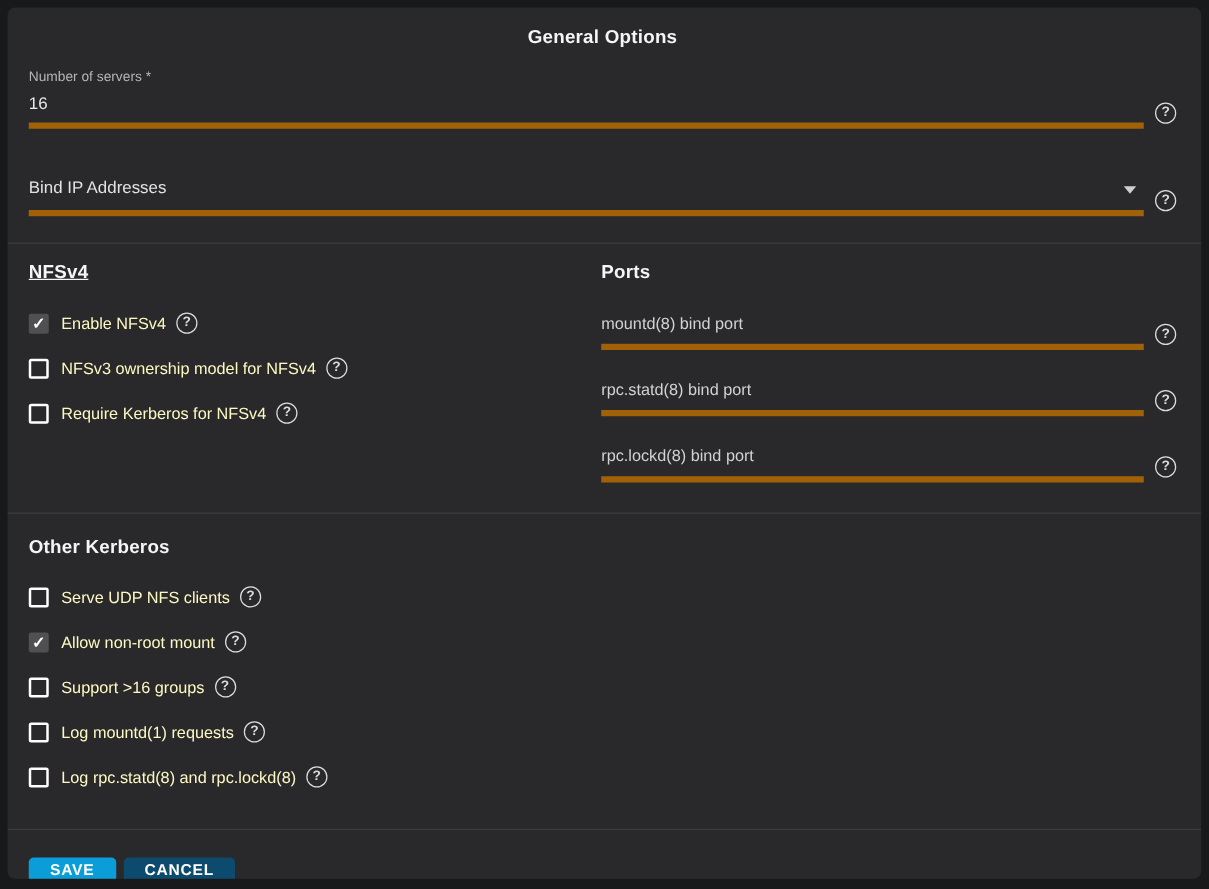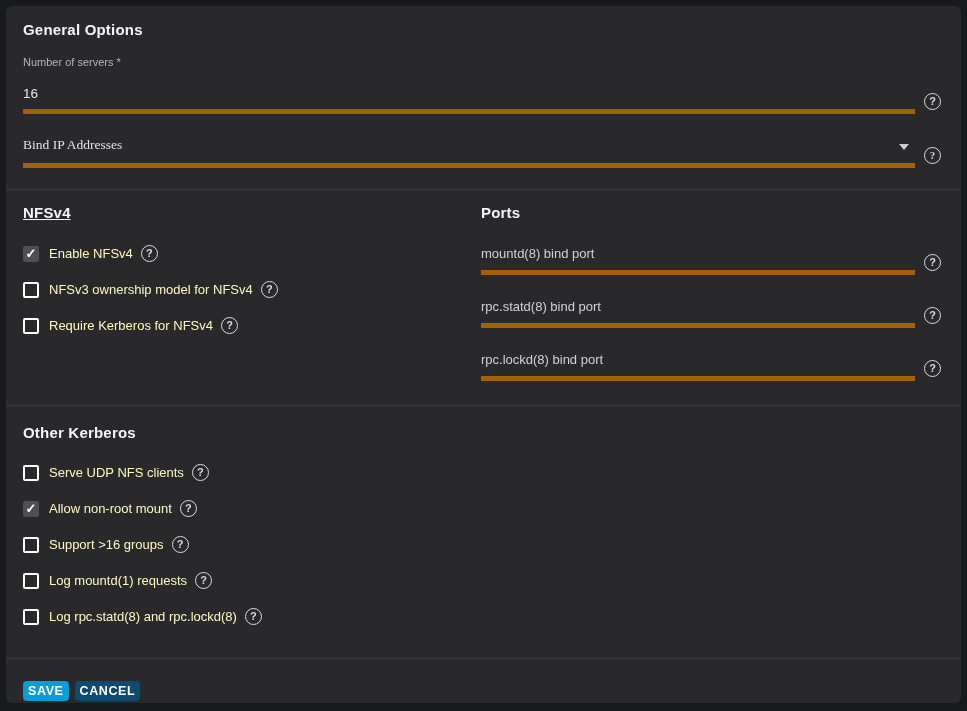--- a/index.html
+++ b/index.html
@@ -19,28 +19,28 @@
   }
   .divider { border-top: 1px solid #3c3c3e; height: 0; }
 
   .section-title {
     font-size: 15px; font-weight: 700; color: #f5f5f5;
     letter-spacing: 0.2px;
   }
 
   
   .sec-general { padding: 15px 20px 21px 17px; }
-  .sec-general .section-title { margin-bottom: 18px; }
+  .sec-general .section-title { margin-bottom: 18px; text-align: center; }
 
   .field-row { display: flex; align-items: flex-end; }
   .field { flex: 1; position: relative; border-bottom: 5px solid #a16207; }
   .float-label { font-size: 11px; color: #b5b5b5; line-height: 13px; }
   .field-value {
     font-size: 13.5px; color: #e8e8e8; line-height: 17px;
-    margin-top: 16px; padding-bottom: 7px;
+    margin-top: 5px; padding-bottom: 7px;
     background: transparent; border: none; outline: none; width: 100%;
     font-family: "Liberation Sans", sans-serif;
   }
   .select-field { padding-bottom: 9px; }
   .select-value { font-size: 13.5px; color: #e2e2e2; line-height: 18px; }
   .caret {
     position: absolute; right: 6px; bottom: 13px;
     width: 0; height: 0;
     border-left: 5px solid transparent;
     border-right: 5px solid transparent;
@@ -50,21 +50,21 @@
     flex: 0 0 auto;
     width: 17px; height: 17px;
     border: 1.6px solid #dcdcdc; border-radius: 50%;
     color: #dcdcdc;
     font-size: 11px; font-weight: 700;
     display: inline-flex; align-items: center; justify-content: center;
     margin-left: 9px; margin-bottom: 4px;
     cursor: pointer;
     line-height: 1;
   }
-  .bind-row { margin-top: 22px; font-family: Liberation Serif, serif; }
+  .bind-row { margin-top: 38px; }
 
   
   .sec-columns {
     padding: 14px 20px 24px 17px;
     display: grid;
     grid-template-columns: 458px 1fr;
   }
   .col-nfsv4 .section-title { margin-bottom: 24px; text-decoration: underline; }
   .col-ports .section-title { margin-bottom: 25px; }
 
@@ -92,21 +92,21 @@
   .port-field .field { padding-bottom: 8px; }
   .port-label { font-size: 13px; color: #d2d2d2; line-height: 16px; }
 
   
   .sec-other { padding: 18px 20px 33px 17px; }
   .sec-other .section-title { margin-bottom: 23px; }
 
   
   .sec-buttons { padding: 22px 20px 0 17px; display: flex; gap: 6px; }
   .btn {
-    height: 20px; padding: 0 5px;
+    height: 20px; padding: 0 17px;
     border: none; border-radius: 4px;
     font-family: "Liberation Sans", sans-serif;
     font-size: 12.5px; font-weight: 700; letter-spacing: 0.6px;
     color: #ffffff; cursor: pointer;
   }
   .btn-save { background: #0b9dd8; }
   .btn-cancel { background: #0c4a6e; }
 </style>
 </head>
 <body>

